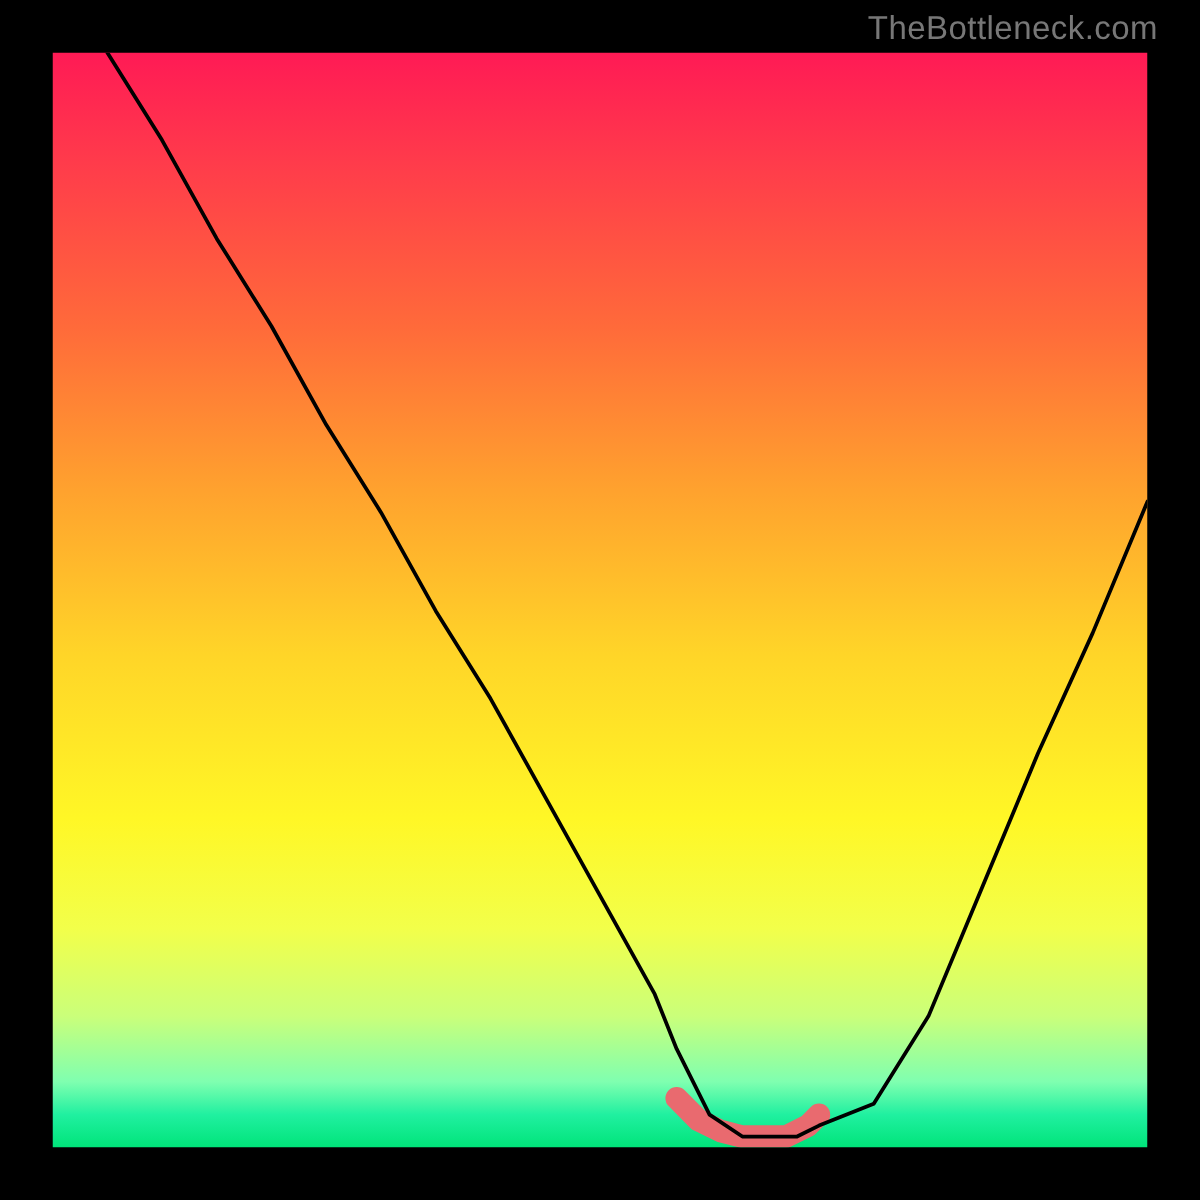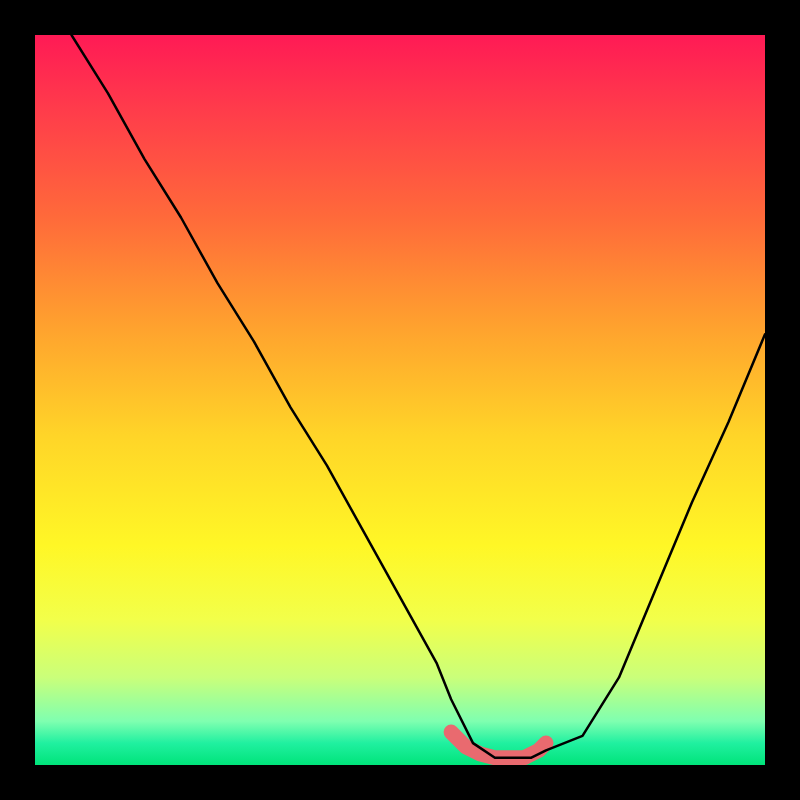--- a/index.html
+++ b/index.html
@@ -26,13 +26,14 @@
 <body>
 
 <div class="frame">
   <div class="plot">
     <div class="grad"></div>
     <svg class="curve" viewBox="0 0 730 730" preserveAspectRatio="none">
       <path id="hiPath" fill="none" stroke="#e96a6f" stroke-width="15" stroke-linecap="round" stroke-linejoin="round" d="M416.1 697.1 L430.7 711.8 L445.3 719.0 L459.9 722.7 L474.5 722.7 L489.1 722.7 L503.7 715.4 L511.0 708.1 "></path>
       <path id="mainPath" fill="none" stroke="#000" stroke-width="2.5" stroke-linecap="round" stroke-linejoin="round" d="M36.5 0.0 L73.0 58.4 L109.5 124.1 L146.0 182.5 L182.5 248.2 L219.0 306.6 L255.5 372.3 L292.0 430.7 L328.5 496.4 L365.0 562.1 L401.5 627.8 L416.1 664.3 L438.0 708.1 L459.9 722.7 L474.5 722.7 L496.4 722.7 L511.0 715.4 L547.5 700.8 L584.0 642.4 L620.5 554.8 L657.0 467.2 L693.5 386.9 L730.0 299.3 "></path>
     </svg>
   </div>
+  <div class="watermark">TheBottleneck.com</div>
 </div>
 
 </body></html>

